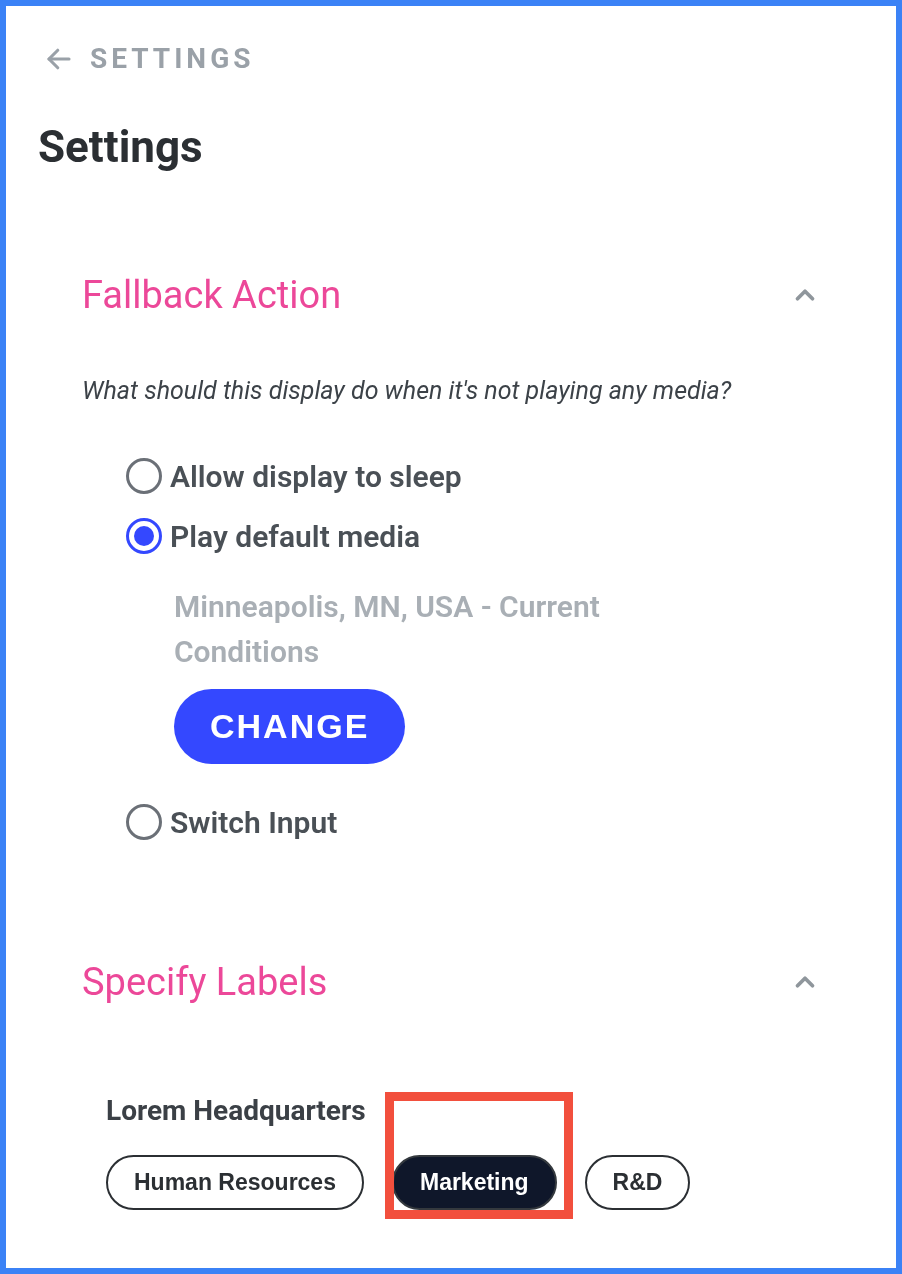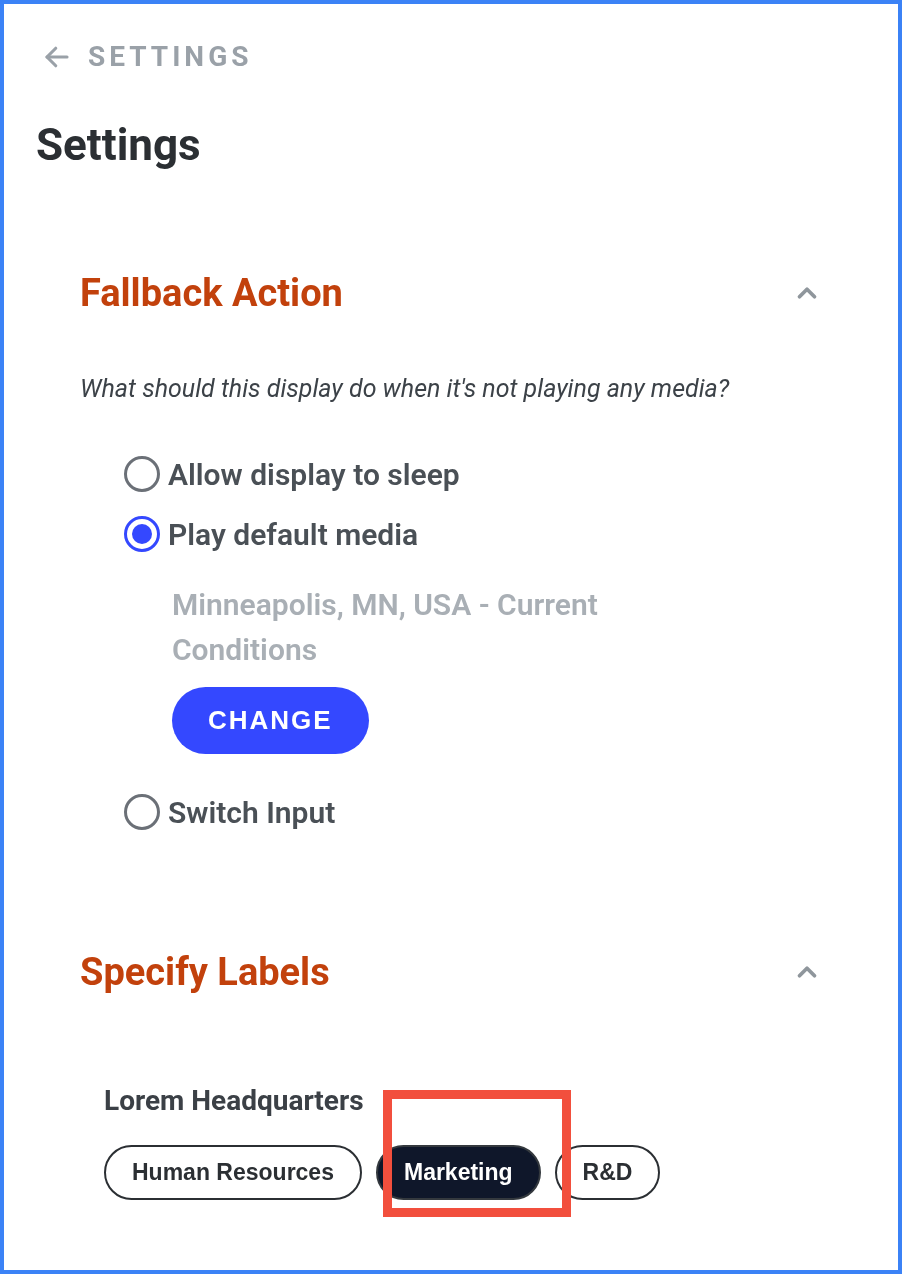--- a/index.html
+++ b/index.html
@@ -5,21 +5,21 @@
   * { box-sizing: border-box; margin: 0; padding: 0; }
   html, body {
     width: 902px;
     height: 1274px;
     font-family: -apple-system, BlinkMacSystemFont, "Segoe UI", Roboto, Helvetica, Arial, sans-serif;
     background: #fff;
   }
   .frame {
     width: 902px;
     height: 1274px;
-    border: 4px solid #3b82f6;
+    border: 6px solid #3b82f6;
     background: #fff;
     padding: 30px 28px 30px 28px;
     position: relative;
     overflow: hidden;
   }
   .breadcrumb {
     display: flex;
     align-items: center;
     gap: 16px;
     margin-left: 10px;
@@ -45,22 +45,22 @@
     padding: 0 48px 0 48px;
   }
   .section-header {
     display: flex;
     align-items: center;
     justify-content: space-between;
     cursor: pointer;
   }
   .section-title {
     font-size: 38px;
-    font-weight: 700;
-    color: #c2410c;
+    font-weight: 400;
+    color: #ec4899;
   }
   .chevron svg { display: block; }
   .section-desc {
     font-size: 25px;
     color: #3c4248;
     margin-top: 56px;
     line-height: 1.4;
     font-style: italic;
   }
   .radio-group {
@@ -111,42 +111,42 @@
     font-weight: 600;
     color: #a9afb5;
     line-height: 1.5;
   }
   .change-btn {
     background: #3448ff;
     color: #fff;
     border: none;
     border-radius: 999px;
     padding: 18px 36px;
-    font-size: 26px;
+    font-size: 34px;
     font-weight: 700;
     letter-spacing: 2px;
     cursor: pointer;
   }
   .section2 {
     margin-top: 120px;
     padding: 0 48px 0 48px;
   }
   .labels-block {
     margin-top: 90px;
     padding-left: 24px;
   }
   .labels-heading {
     font-size: 28px;
     font-weight: 700;
     color: #3b4046;
     margin-bottom: 28px;
   }
   .chips {
     display: flex;
-    gap: 14px;
+    gap: 28px;
     align-items: center;
   }
   .chip {
     border: 2px solid #2b2f33;
     background: #fff;
     color: #2b2f33;
     border-radius: 999px;
     padding: 12px 26px;
     font-size: 23px;
     font-weight: 700;

